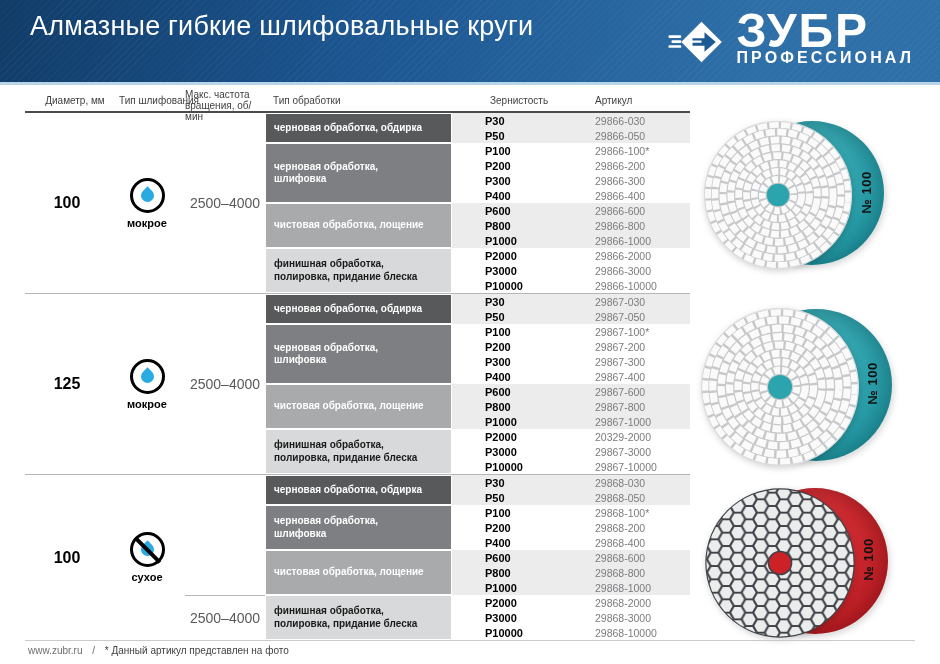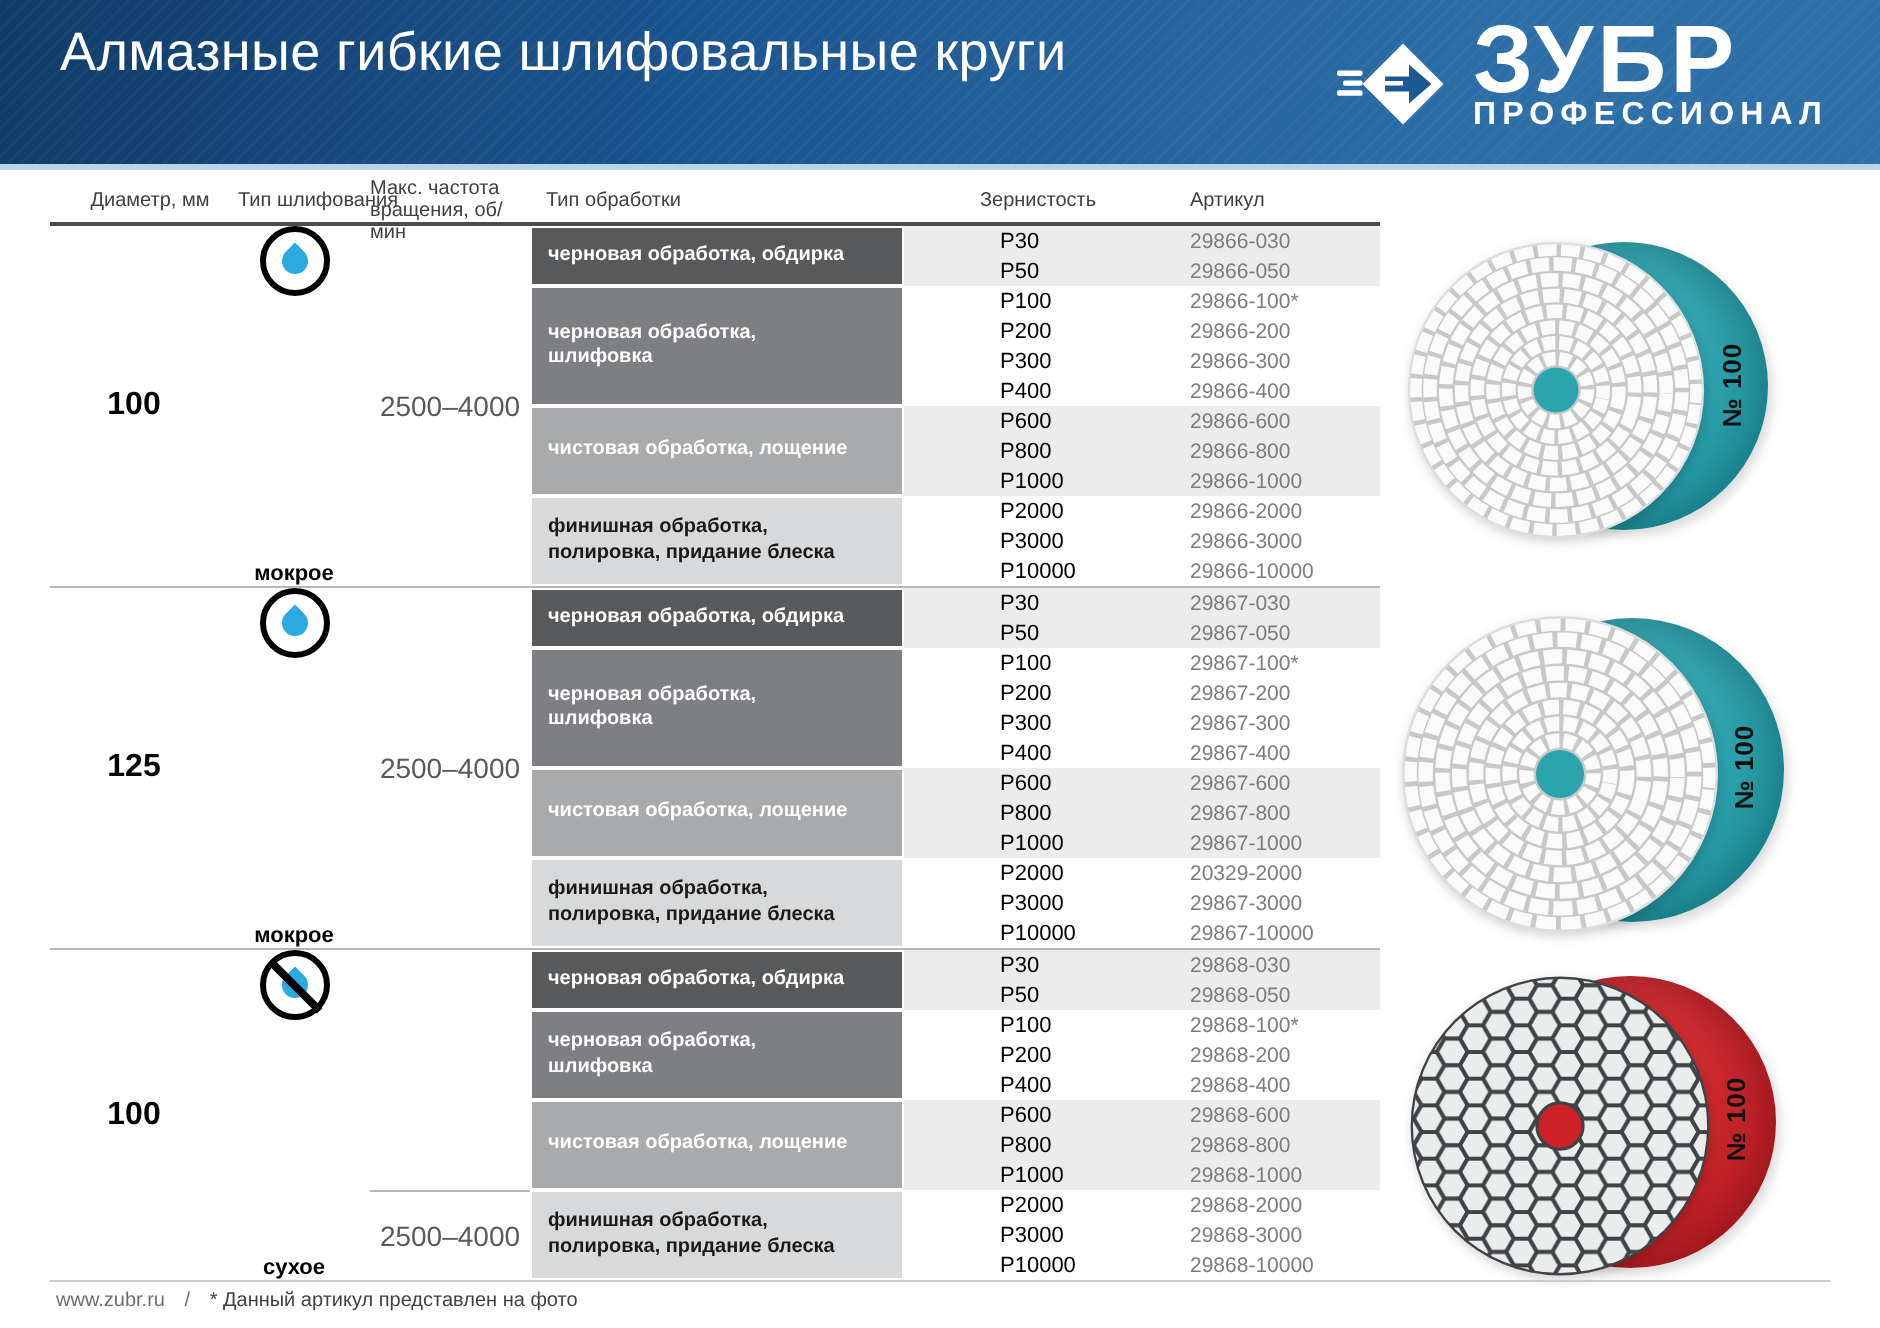--- a/index.html
+++ b/index.html
@@ -27,34 +27,34 @@
   .th-speed{left:160px;top:1px;width:80px;}
   .th-processing{left:248px;top:7px}
   .th-grit{left:465px;top:7px}
   .th-sku{left:570px;top:7px}
 
   .block{position:relative}
   .block-sep{border-top:1px solid #b5b6b8}
   .cell-diam{position:absolute;left:0;top:0;width:84px;height:100%;display:flex;align-items:center;justify-content:center;
     font-weight:bold;font-size:16px;color:#000}
   .cell-grind{position:absolute;left:84px;top:0;width:76px;height:100%;
-    display:flex;flex-direction:column;align-items:center;justify-content:space-between}
+    display:flex;flex-direction:column;align-items:center;justify-content:center}
   .gicon{position:relative;width:29px;height:29px;border:3px solid #000;border-radius:50%;background:#fff;
     display:flex;align-items:center;justify-content:center}
   .drop{width:13px;height:13px;background:#29abe2;border-radius:0 50% 50% 50%;transform:rotate(45deg)}
   .slash{position:absolute;left:-3px;top:13px;width:35px;height:4px;background:#000;transform:rotate(45deg)}
   .gname{margin-top:4px;font-size:11px;font-weight:bold;color:#000}
   .cell-speed{position:absolute;left:160px;width:80px;display:flex;align-items:center;justify-content:center;
     font-size:14px;color:#59595b;box-sizing:border-box}
   .speed-sep{border-top:1px solid #b5b6b8}
   .proc-cell{position:absolute;left:241px;width:185px;box-sizing:border-box;display:flex;align-items:center;
     font-weight:bold;font-size:10px;line-height:12.5px;padding:0 24px 0 8px}
   .zebra{position:absolute;left:427px;width:238px}
   .grit-row{height:15px;display:flex;align-items:center}
-  .grit{width:143px;padding-left:48px;box-sizing:border-box;font-weight:normal;font-size:11px;color:#000}
+  .grit{width:143px;padding-left:33px;box-sizing:border-box;font-weight:bold;font-size:11px;color:#000}
   .sku{font-size:10.5px;color:#7b7c7e}
 
   
   .products{position:absolute;inset:0;pointer-events:none}
   .disc{position:absolute;border-radius:50%}
   .disc-back{box-shadow:inset 0 0 28px rgba(0,0,0,.28),2px 3px 6px rgba(0,0,0,.15)}
   .disc-front{filter:drop-shadow(1px 2px 3px rgba(0,0,0,.18))}
   .disc-front svg{display:block;width:100%;height:100%}
   .disc-label{position:absolute;width:60px;text-align:center;font-size:13px;font-weight:bold;color:#111;
     transform:rotate(-90deg);letter-spacing:.5px}

